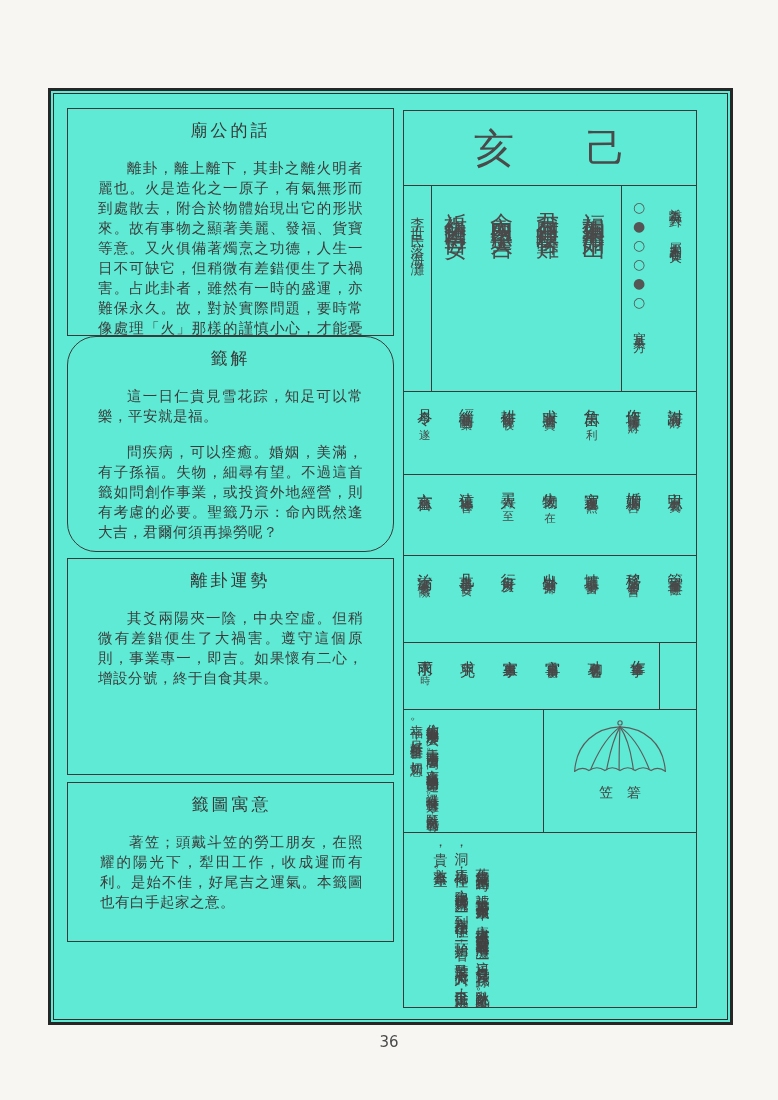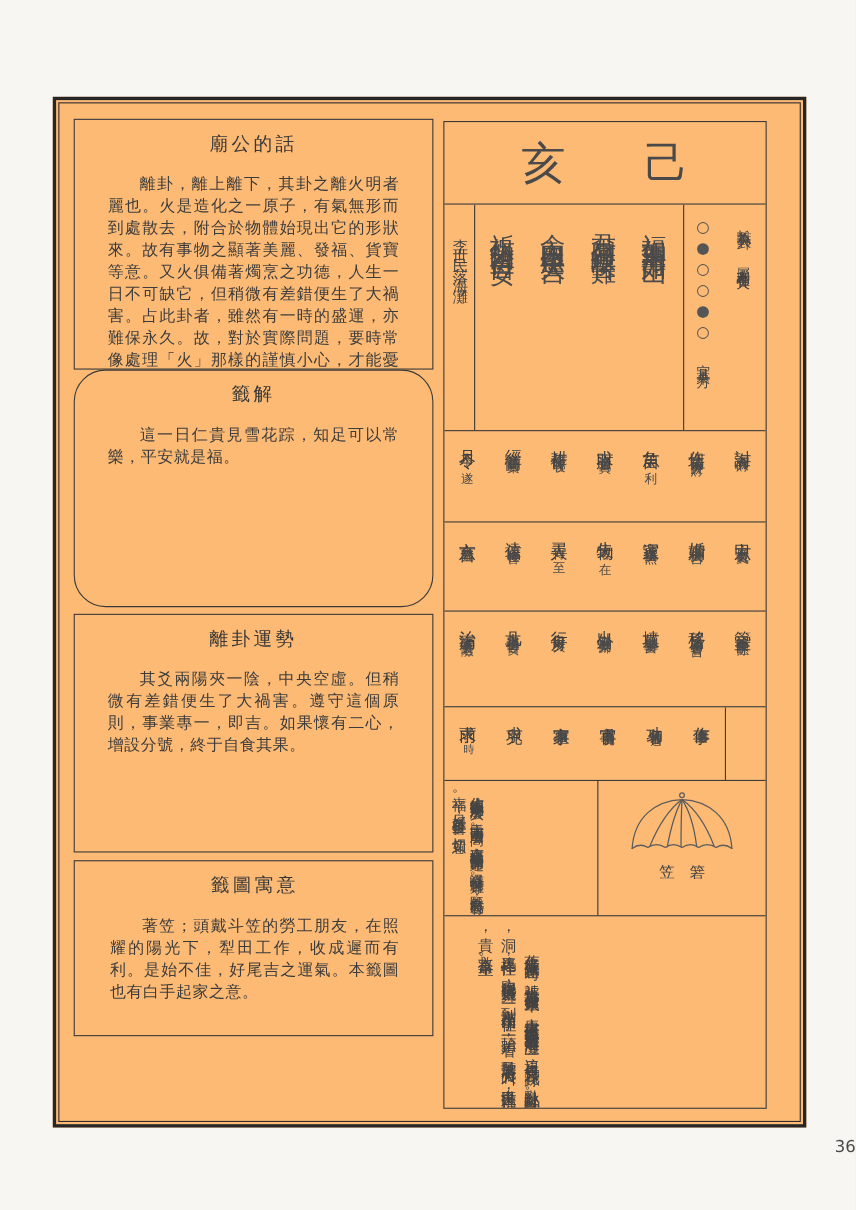--- a/index.html
+++ b/index.html
@@ -1,19 +1,19 @@
 <!DOCTYPE html>
 <html><head>
 <meta charset="utf-8">
 <style>
   html,body{margin:0;padding:0;background:#efeeea;}
   .screen{position:relative;width:778px;height:1100px;background:#f7f6f2;overflow:hidden;
           font-family:"DejaVu Serif", serif;color:#3c3c3c;}
   .frame{position:absolute;left:48px;top:88px;width:675px;height:927px;
-         border:3px solid #262626;padding:2px;background:#fdba74;}
+         border:3px solid #262626;padding:2px;background:#5eead4;}
   .frame-inner{position:relative;width:100%;height:100%;border:1px solid #2c2c2c;box-sizing:border-box;}
 
   
   .box{position:absolute;left:13px;width:327px;border:1px solid #3a3a3a;box-sizing:border-box;
        padding:8px 14px;overflow:hidden;}
   .box1{top:14px;height:228px;}
   .box2{top:242px;height:216px;border-radius:29px;}
   .box3{top:464px;height:217px;}
   .box4{top:688px;height:160px;padding-left:16px;}
   .box-title{text-align:center;font-size:17px;letter-spacing:3px;margin:2px 0 5px 0;color:#383838;}
@@ -52,38 +52,39 @@
   .fp-mid{height:122px;flex:0 0 auto;display:flex;overflow:hidden;}
   .fp-expl{width:140px;flex:0 0 auto;border-right:1px solid #3a3a3a;padding:4px 6px 4px 4px;box-sizing:border-box;}
   .expl-text{writing-mode:vertical-rl;height:114px;font-size:13px;letter-spacing:1px;line-height:16px;color:#454545;}
   .fp-illus{flex:1;display:flex;flex-direction:column;align-items:center;justify-content:flex-start;padding-top:8px;}
   .hat-caption{display:flex;gap:14px;font-size:14px;color:#444;margin-top:2px;letter-spacing:0;}
 
   .fp-story{flex:1;padding:8px 44px 6px 26px;box-sizing:border-box;overflow:hidden;}
   .story-text{writing-mode:vertical-rl;height:174px;font-size:14px;letter-spacing:1.5px;line-height:21px;
               text-indent:15px;color:#424242;}
 
-  .page-num{position:absolute;left:0;right:0;top:1033px;text-align:right;font-size:15px;color:#4a4a4a;
+  .page-num{position:absolute;left:0;right:0;top:1033px;text-align:center;font-size:15px;color:#4a4a4a;
             font-family:"DejaVu Sans", sans-serif;}
 </style>
 </head>
 <body>
 
 <div class="screen">
   <div class="frame">
     <div class="frame-inner">
 
       <div class="box box1">
         <div class="box-title">廟公的話</div>
         <p>離卦，離上離下，其卦之離火明者麗也。火是造化之一原子，有氣無形而到處散去，附合於物體始現出它的形狀來。故有事物之顯著美麗、發福、貨寶等意。又火俱備著燭烹之功德，人生一日不可缺它，但稍微有差錯便生了大禍害。占此卦者，雖然有一時的盛運，亦難保永久。故，對於實際問題，要時常像處理「火」那樣的謹慎小心，才能憂愁盡去主平安。</p>
       </div>
 
       <div class="box box2">
         <div class="box-title">籤解</div>
         <p>這一日仁貴見雪花踪，知足可以常樂，平安就是福。</p>
+        <p>問疾病，可以痊癒。婚姻，美滿，有子孫福。失物，細尋有望。不過這首籤如問創作事業，或投資外地經營，則有考慮的必要。聖籤乃示：命內既然逢大吉，君爾何須再操勞呢？</p>
       </div>
 
       <div class="box box3">
         <div class="box-title">離卦運勢</div>
         <p>其爻兩陽夾一陰，中央空虛。但稍微有差錯便生了大禍害。遵守這個原則，事業專一，即吉。如果懷有二心，增設分號，終于自食其果。</p>
       </div>
 
       <div class="box box4">
         <div class="box-title">籤圖寓意</div>
         <p>著笠；頭戴斗笠的勞工朋友，在照耀的陽光下，犁田工作，收成遲而有利。是始不佳，好尾吉之運氣。本籤圖也有白手起家之意。</p>

